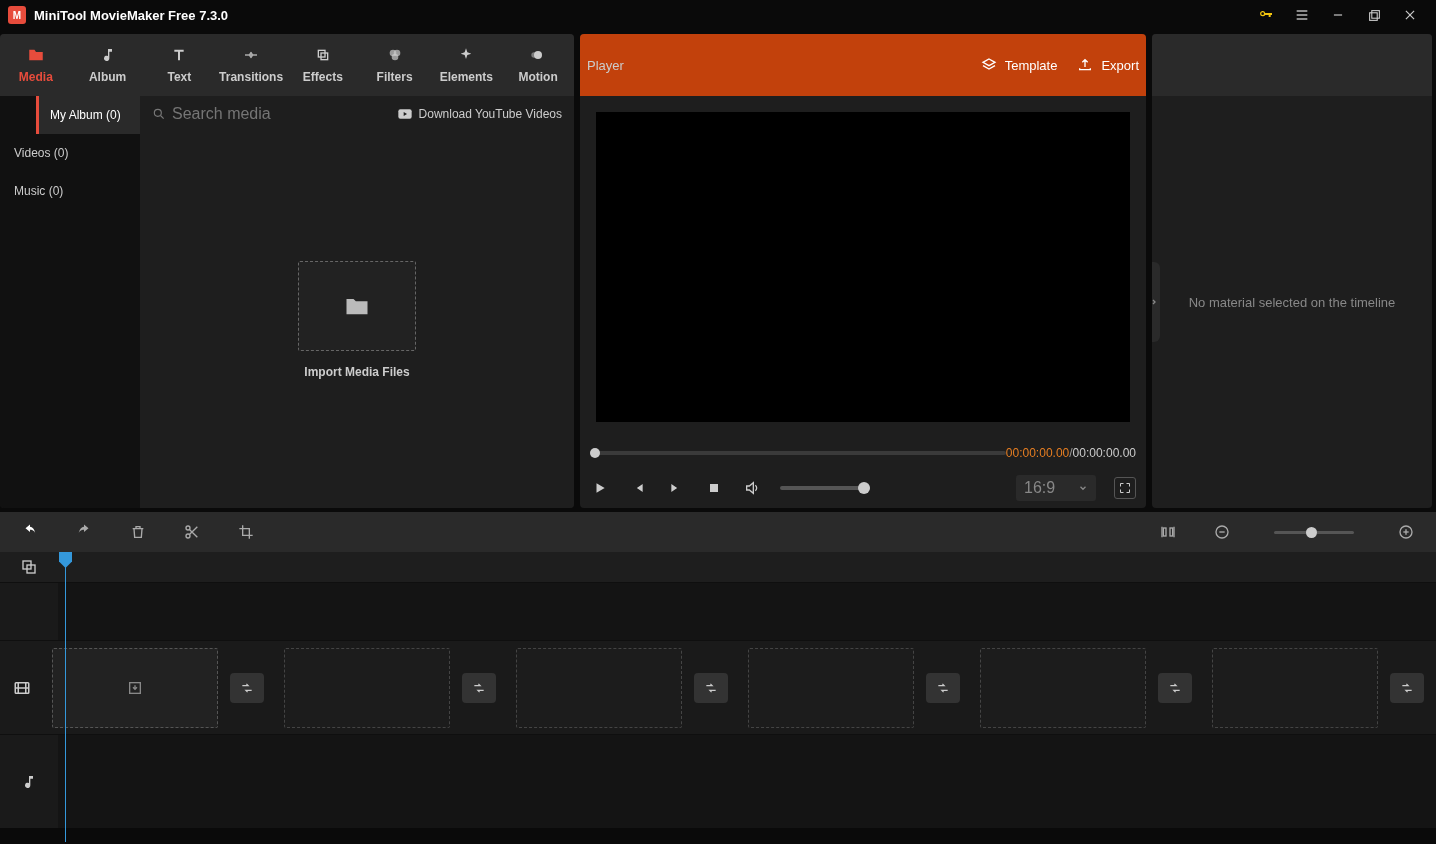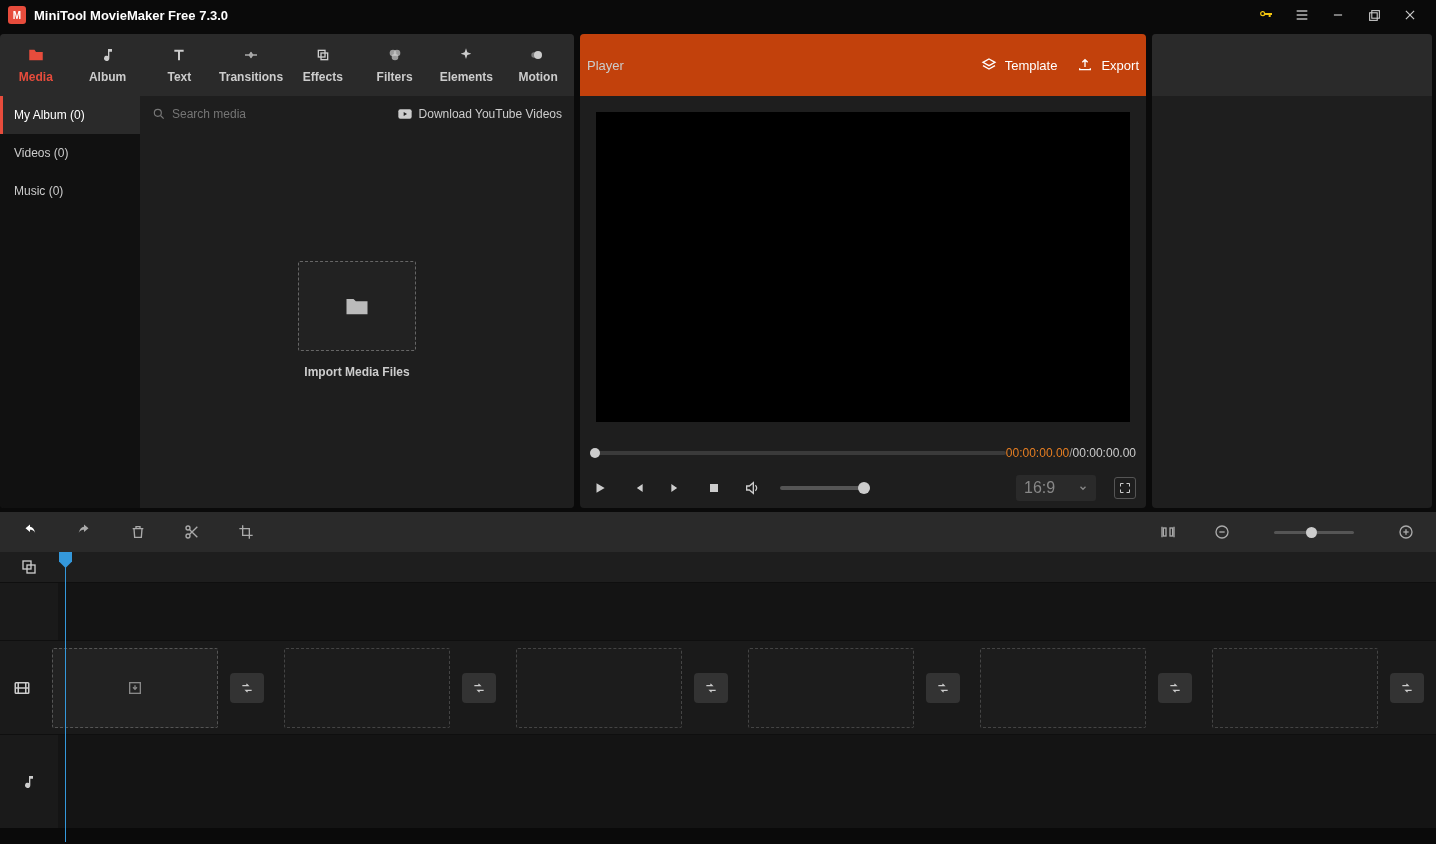--- a/index.html
+++ b/index.html
@@ -19,26 +19,26 @@
 
 .left-panel { width: 574px; background: #1a1a1a; display: flex; flex-direction: column; border-radius: 4px; overflow:hidden;}
 .tabs { display: flex; background: #2a2a2a; height: 62px; }
 .tab { flex: 1; display: flex; flex-direction: column; align-items: center; justify-content: center; gap: 6px; cursor: pointer; color: #ccc; font-size: 12px; font-weight: bold; }
 .tab.active { color: #e74c3c; }
 .tab .icon { width: 18px; height: 18px; display:flex; align-items:center; justify-content:center;}
 
 .left-body { display: flex; flex: 1; }
 .sidebar { width: 140px; background: #111; display: flex; flex-direction: column; }
 .sidebar-item { height: 38px; display: flex; align-items: center; padding: 0 14px; cursor: pointer; color: #ccc; font-size: 12px; }
-.sidebar-item.active { background: #2a2a2a; border-left: 3px solid #e74c3c; padding-left: 11px; color:#fff; }
+.sidebar-item.active { background: #2a2a2a; border-left: 3px solid #e74c3c; padding-left: 11px; color:#fff;margin-left:36px; }
 
 .media-area { flex: 1; background: #1e1e1e; display: flex; flex-direction: column; }
 .media-header { height: 36px; display: flex; align-items: center; padding: 0 12px; gap: 8px; border-bottom: 0px; }
 .search-wrap { flex: 1; display: flex; align-items: center; gap: 6px; color: #777; }
-.search-input { background: transparent; border: none; outline: none; color: #f9a8d4; font-size: 12px; flex: 1; }
+.search-input { background: transparent; border: none; outline: none; color: #f9a8d4; font-size: 16px; flex: 1; }
 .download-link { display: flex; align-items: center; gap: 6px; color: #ccc; font-size: 12px; cursor: pointer; }
 
 .media-content { flex: 1; display: flex; align-items: center; justify-content: center; flex-direction: column; }
 .import-box { width: 118px; height: 90px; border: 1px dashed #666; border-radius: 2px; display: flex; align-items: center; justify-content: center; margin-bottom: 14px; cursor: pointer; background: rgba(255,255,255,0.02);}
 .import-label { color: #ccc; font-size: 12px; font-weight: bold; }
 
 
 .player-panel { width: 566px; background: #1e1e1e; border-radius: 4px; display: flex; flex-direction: column; overflow:hidden; }
 .player-header { height: 62px; background: #c2410c; display: flex; align-items: center; padding: 0 7px; }
 .player-title { color: #ccc; font-size: 13px; }
@@ -331,20 +331,28 @@
       <div class="fullscreen-btn">
           <svg width="12" height="12" viewBox="0 0 24 24" fill="none" stroke="currentColor" stroke-width="2">
             <path d="M3 9V3h6M21 9V3h-6M3 15v6h6M21 15v6h-6"></path>
           </svg>
         </div>
     </div>
   </div>
 
   <div class="props-panel">
     <div class="props-header"></div>
+    <div class="props-body">
+      <div class="expand-handle">
+        <svg width="8" height="12" viewBox="0 0 24 24" fill="none" stroke="currentColor" stroke-width="4">
+            <path d="M9 6l6 6-6 6"></path>
+          </svg>
+      </div>
+      <span>No material selected on the timeline</span>
+    </div>
   </div>
 </div>
 
 <div class="timeline-toolbar">
   <div class="tl-btn" style="color:#fff;">
       <svg width="18" height="18" viewBox="0 0 24 24" fill="currentColor">
         <path d="M12 5V2L6 7l6 5V9c4 0 7 2 7 6 0-6-4-10-7-10z"></path>
       </svg>
     </div>
   <div class="tl-btn">

